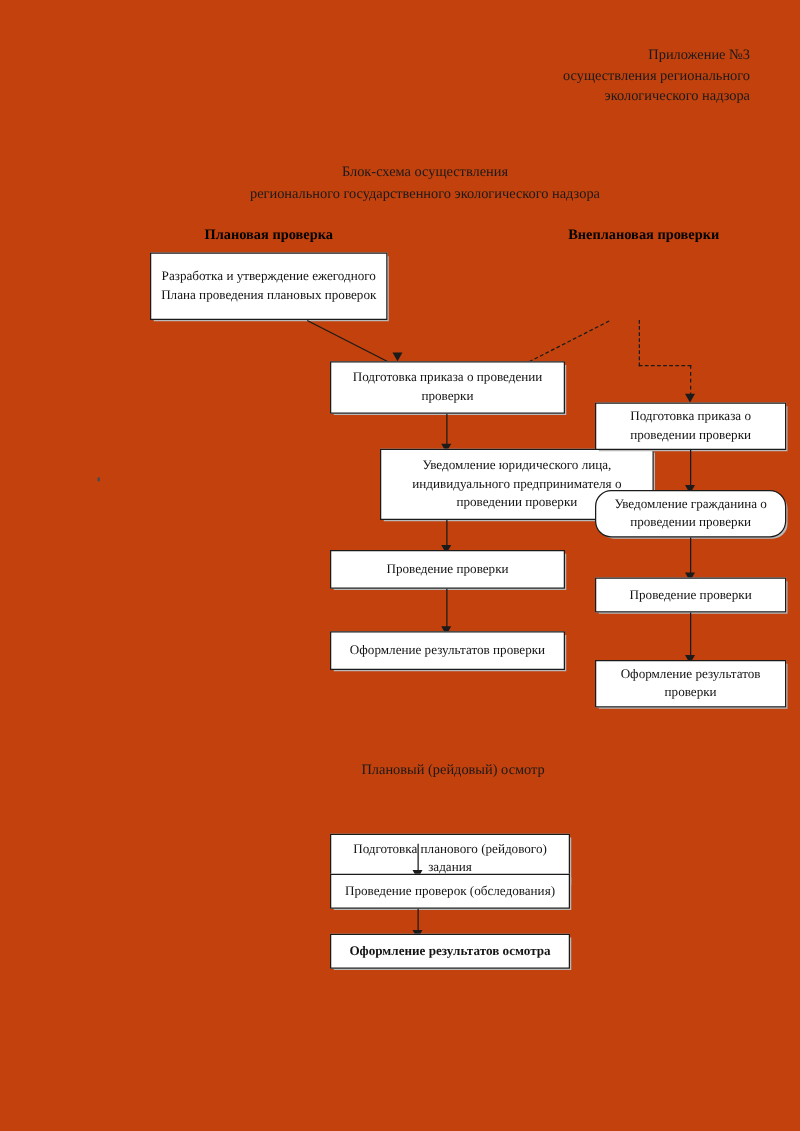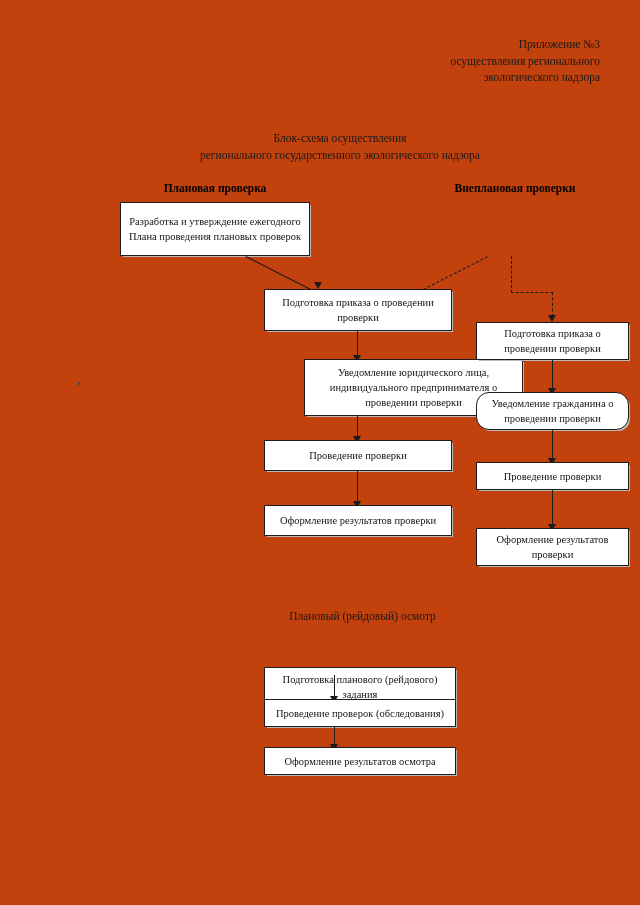--- a/index.html
+++ b/index.html
@@ -198,19 +198,19 @@
   <div class="vline" style="left:334px; top:675px; height:24px;"></div>
   <div class="arrowhead" style="left:330px; top:696px;"></div>
 
   <div class="box" style="left:264px; top:699px; width:192px; height:28px;">
     <span>Проведение проверок (обследования)</span>
   </div>
 
   <div class="vline" style="left:334px; top:727px; height:20px;"></div>
   <div class="arrowhead" style="left:330px; top:744px;"></div>
 
-  <div class="box" style="left:264px; top:747px; width:192px; height:28px;">
+  <div class="box" style="left:264px; top:747px; width:192px; height:28px;font-weight:bold;">
     <span>Оформление результатов осмотра</span>
   </div>
 
   <div class="speck" style="left:78px; top:382px;"></div>
 
 </div>
 
 </body></html>

